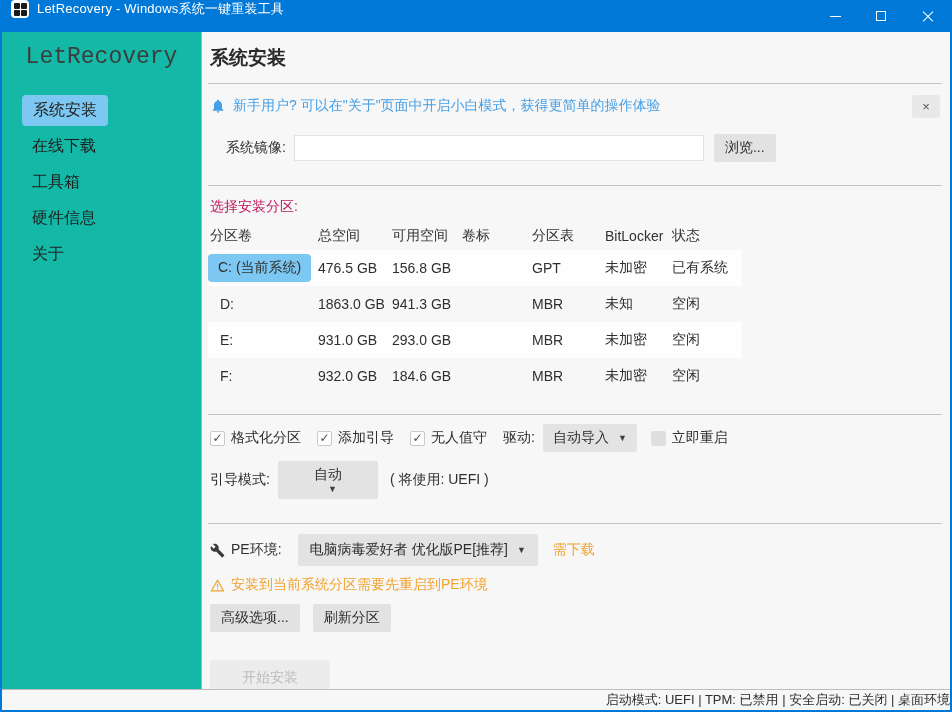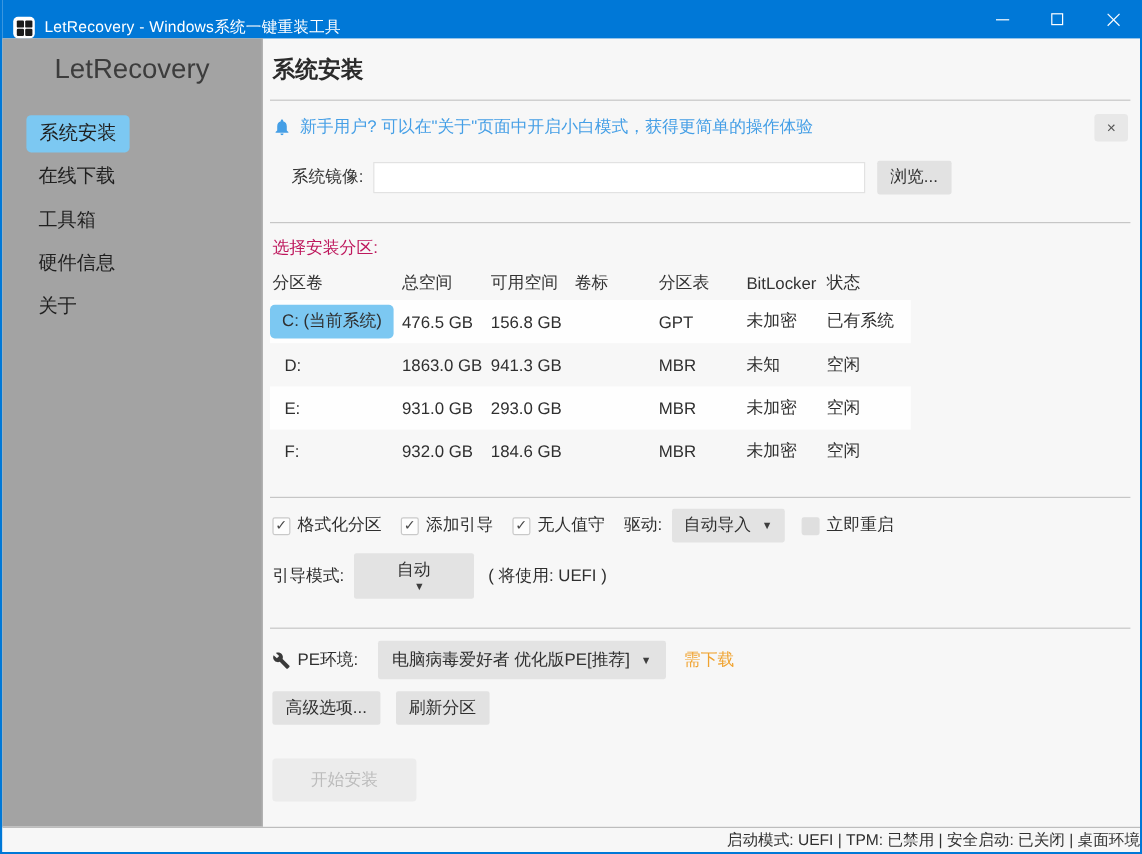--- a/index.html
+++ b/index.html
@@ -7,21 +7,21 @@
     font-family: "Liberation Sans", "DejaVu Sans", sans-serif;
     width:952px; height:712px; overflow:hidden; background:#f7f7f7;
   }
   .window {
     width:952px; height:712px; display:flex; flex-direction:column;
     border-left:2px solid #0078d7; border-right:2px solid #0078d7; border-bottom:2px solid #0078d7;
     background:#f7f7f7;
   }
   
   .titlebar {
-    height:32px; background:#0078d7; display:flex; align-items:flex-end; flex-shrink:0;
+    height:32px; background:#0078d7; display:flex; align-items:flex-start; flex-shrink:0;
     color:#fff; font-size:13px;
   }
   .titlebar-icon {
     width:18px; height:18px; margin:0 8px 0 9px; background:#fff; border-radius:4px;
     display:grid; grid-template-columns:6px 6px; grid-template-rows:6px 6px; gap:1px;
     align-content:center; justify-content:center;
   }
   .titlebar-icon span { background:#1a1a1a; border-radius:1px; }
   .titlebar-title { flex:1; letter-spacing:.2px; }
   .titlebar-controls { display:flex; height:100%; }
@@ -30,21 +30,21 @@
   .max-glyph { width:10px; height:10px; border:1px solid #fff; display:block; }
   .close-glyph { width:11px; height:11px; position:relative; display:block; }
   .close-glyph:before,.close-glyph:after {
     content:""; position:absolute; left:-1px; top:5px; width:14px; height:1px; background:#fff;
   }
   .close-glyph:before { transform:rotate(45deg); }
   .close-glyph:after  { transform:rotate(-45deg); }
   
   .body-row { flex:1; display:flex; min-height:0; }
   .sidebar {
-    width:217px; flex-shrink:0; background:#a3a3a3; border-right:1px solid #b2b2b2;
+    width:200px; flex-shrink:0; background:#14b8a6; border-right:1px solid #b2b2b2;font-family:Liberation Mono, monospace;
   }
   .brand { font-size:23px; color:#3c3c3c; text-align:center; padding:12px 0 22px 0; }
   .nav-item { height:36px; display:flex; align-items:center; font-size:16px; color:#1f1f1f; cursor:default; }
   .nav-item .nav-label { margin-left:30px; }
   .nav-item.active .nav-label {
     margin-left:20px; background:#7cc8f2; padding:5px 11px; border-radius:4px;
   }
   
   .content { flex:1; padding:0 8px 0 6px; min-width:0; }
   .page-title { font-size:19px; color:#2b2b2b; margin:13px 0 0 2px; }
@@ -290,20 +290,28 @@
           </svg>
         <span class="inline-label">PE环境:</span>
         <span class="dropdown pe-dd">
           <span>电脑病毒爱好者 优化版PE[推荐]</span>
           <span class="dd-arrow">▼</span>
         </span>
         <span class="need-dl">需下载</span>
       </div>
 
       
+      <div class="warn-row">
+        <svg class="warn-icon" viewBox="0 0 24 24">
+            <path d="M2.5 20.5h19L12 3.5 2.5 20.5z" fill="none" stroke="#f0a330" stroke-width="2"></path>
+            <rect x="11.1" y="9.5" width="1.8" height="5.5" fill="#f0a330"></rect>
+            <rect x="11.1" y="16.6" width="1.8" height="1.8" fill="#f0a330"></rect>
+          </svg>
+        <span class="warn-text">安装到当前系统分区需要先重启到PE环境</span>
+      </div>
 
       
       <div class="action-row">
         <button class="btn">高级选项...</button>
         <button class="btn refresh-btn">刷新分区</button>
       </div>
 
       
       <button class="start-btn" disabled="">开始安装</button>
     </main>

